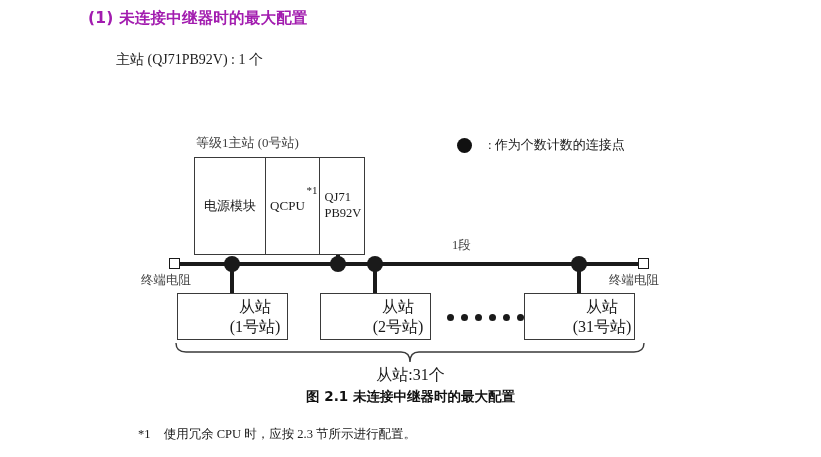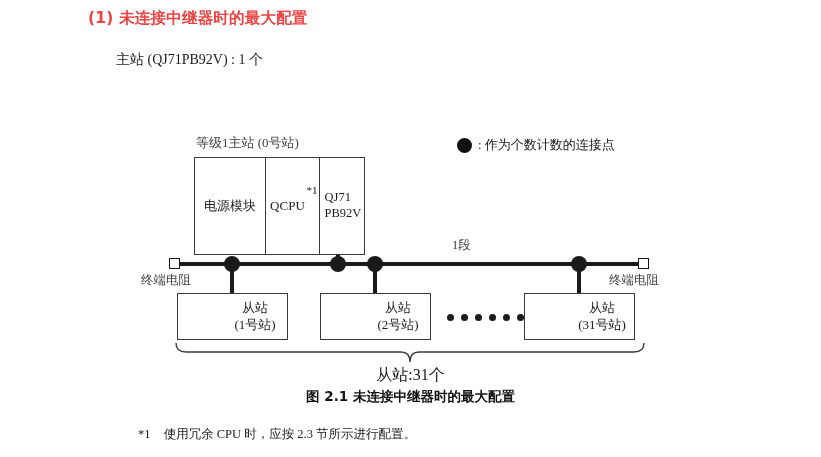--- a/index.html
+++ b/index.html
@@ -17,21 +17,21 @@
   }
   .abs { position: absolute; }
 
   
   #heading-section { left: 88px; top: 8px; width: 600px; }
   .heading-title {
     font-family: "DejaVu Sans", "Liberation Sans", sans-serif;
     font-weight: bold;
     font-size: 15.5px;
     letter-spacing: 0.2px;
-    color: #ef4444;
+    color: #a21caf;
     white-space: nowrap;
   }
   .heading-line {
     font-size: 14px;
     margin-left: 28px;
     margin-top: 22px;
     white-space: nowrap;
     color: #1a1a1a;
   }
 
@@ -103,41 +103,41 @@
   
   .slave-box {
     height: 47px;
     border: 1.4px solid #3a3a3a;
     box-sizing: border-box;
     background: #fff;
     display: flex;
     flex-direction: column;
     align-items: center;
     justify-content: center;
-    font-size: 13px;
+    font-size: 16px;
     line-height: 1.25;
     top: 183px;
     padding-left: 45px;
   }
   #slave-box-1  { left: 177px; width: 111px; }
   #slave-box-2  { left: 320px; width: 111px; }
   #slave-box-31 { left: 524px; width: 111px; }
 
   
   #ellipsis-dots {
     left: 447px; top: 204px;
     display: flex; gap: 7px; align-items: center;
   }
   #ellipsis-dots span {
     width: 7px; height: 7px; border-radius: 50%; background: #1a1a1a;
     display: block;
   }
 
   
-  #legend { left: 457px; top: 26px; display: flex; align-items: center; gap: 6px; justify-content: space-between; }
+  #legend { left: 457px; top: 26px; display: flex; align-items: center; gap: 16px; justify-content: space-between; }
   #legend-dot { width: 15px; height: 15px; border-radius: 50%; background: #111; }
   #legend-text { font-size: 13px; white-space: nowrap; }
 
   
   #master-rack-label { left: 196px; top: 25px; }
   #segment-label     { left: 452px; top: 128px; font-size: 12.5px;}
   #terminator-left-label  { left: 141px; top: 163px; font-size: 12.5px;}
   #terminator-right-label { left: 609px; top: 163px; font-size: 12.5px;}
   #brace-caption { left: 0; top: 255px; width: 821px; text-align: center; font-size: 16px; }
 

